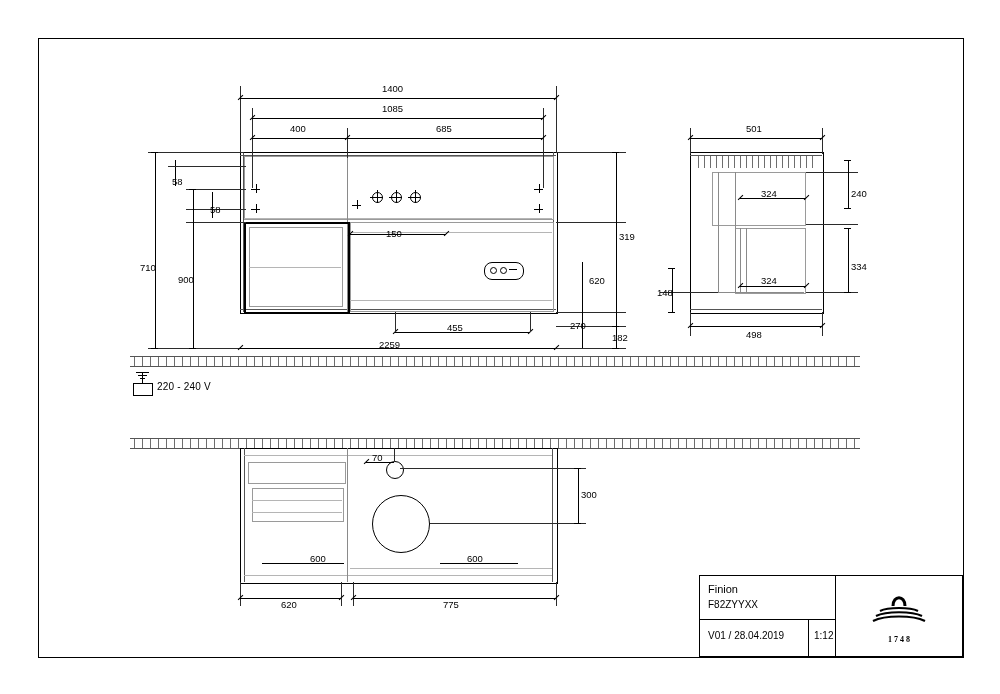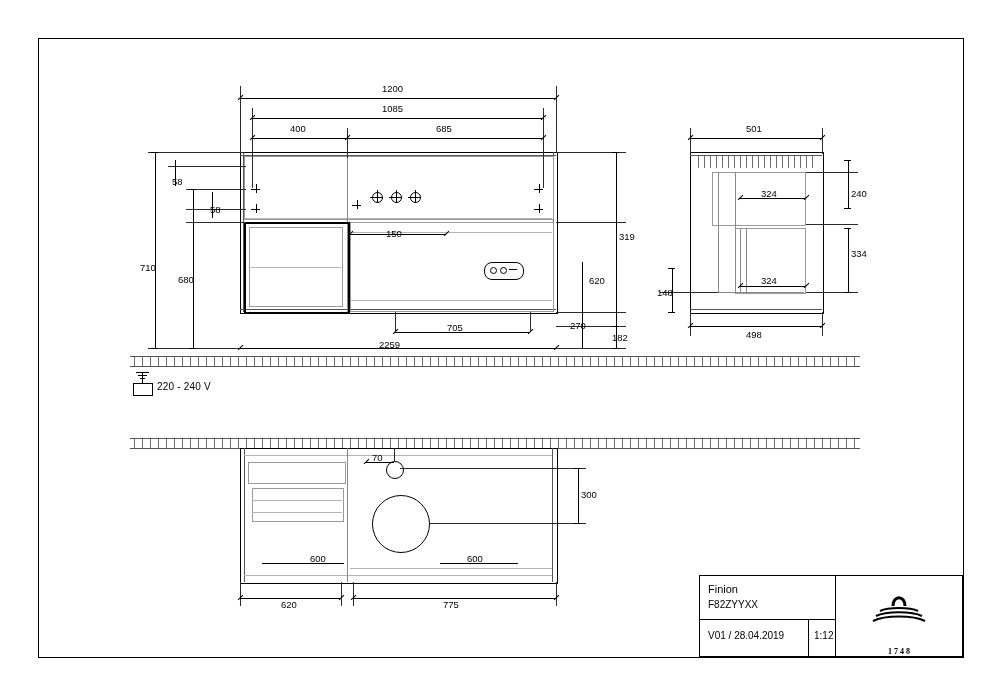--- a/index.html
+++ b/index.html
@@ -81,21 +81,21 @@
 
     <div class="ln v thin" style="left:240px;top:86px;height:66px;"></div>
     <div class="ln v thin" style="left:556px;top:86px;height:66px;"></div>
     <div class="ln v thin" style="left:252px;top:108px;height:80px;"></div>
     <div class="ln v thin" style="left:543px;top:108px;height:80px;"></div>
     <div class="ln v thin" style="left:347px;top:128px;height:30px;"></div>
 
     <div class="ln h" style="left:240px;top:98px;width:316px;"></div>
     <div class="tick" style="left:240px;top:94px;transform:rotate(45deg);"></div>
     <div class="tick" style="left:556px;top:94px;transform:rotate(45deg);"></div>
-    <div class="dim" style="left:382px;top:83px;">1200</div>
+    <div class="dim" style="left:382px;top:83px;">1400</div>
 
     <div class="ln h" style="left:252px;top:118px;width:291px;"></div>
     <div class="tick" style="left:252px;top:114px;transform:rotate(45deg);"></div>
     <div class="tick" style="left:543px;top:114px;transform:rotate(45deg);"></div>
     <div class="dim" style="left:382px;top:103px;">1085</div>
 
     <div class="ln h" style="left:252px;top:138px;width:95px;"></div>
     <div class="tick" style="left:252px;top:134px;transform:rotate(45deg);"></div>
     <div class="tick" style="left:347px;top:134px;transform:rotate(45deg);"></div>
     <div class="dim" style="left:290px;top:123px;">400</div>
@@ -111,21 +111,21 @@
     <div class="ln h thin" style="left:186px;top:222px;width:60px;"></div>
 
     <div class="ln v" style="left:155px;top:152px;height:196px;"></div>
     <div class="tick" style="left:151px;top:152px;width:7px;height:1px;"></div>
     <div class="tick" style="left:151px;top:348px;width:7px;height:1px;"></div>
     <div class="dim" style="left:140px;top:262px;">710</div>
 
     <div class="ln v" style="left:193px;top:189px;height:159px;"></div>
     <div class="tick" style="left:189px;top:189px;width:7px;height:1px;"></div>
     <div class="tick" style="left:189px;top:348px;width:7px;height:1px;"></div>
-    <div class="dim" style="left:178px;top:274px;">680</div>
+    <div class="dim" style="left:178px;top:274px;">900</div>
 
     <div class="ln v" style="left:175px;top:160px;height:26px;"></div>
     <div class="dim" style="left:172px;top:176px;">58</div>
     <div class="ln h thin" style="left:168px;top:166px;width:78px;"></div>
     <div class="ln v" style="left:212px;top:192px;height:26px;"></div>
     <div class="dim" style="left:210px;top:204px;">58</div>
 
     <div class="ln h thin" style="left:556px;top:152px;width:70px;"></div>
     <div class="ln h thin" style="left:556px;top:222px;width:70px;"></div>
     <div class="ln h thin" style="left:556px;top:312px;width:70px;"></div>
@@ -148,21 +148,21 @@
     <div class="dim" style="left:612px;top:332px;">182</div>
 
     <div class="ln h" style="left:350px;top:234px;width:96px;"></div>
     <div class="tick" style="left:350px;top:230px;transform:rotate(45deg);"></div>
     <div class="tick" style="left:446px;top:230px;transform:rotate(45deg);"></div>
     <div class="dim" style="left:386px;top:228px;">150</div>
 
     <div class="ln h" style="left:395px;top:332px;width:135px;"></div>
     <div class="tick" style="left:395px;top:328px;transform:rotate(45deg);"></div>
     <div class="tick" style="left:530px;top:328px;transform:rotate(45deg);"></div>
-    <div class="dim" style="left:447px;top:322px;">705</div>
+    <div class="dim" style="left:447px;top:322px;">455</div>
     <div class="ln v thin" style="left:395px;top:312px;height:20px;"></div>
     <div class="ln v thin" style="left:530px;top:312px;height:20px;"></div>
 
     <div class="ln h" style="left:240px;top:348px;width:316px;"></div>
     <div class="tick" style="left:240px;top:344px;transform:rotate(45deg);"></div>
     <div class="tick" style="left:556px;top:344px;transform:rotate(45deg);"></div>
     <div class="dim" style="left:379px;top:339px;">2259</div>
   </div>
 
   <div class="wall" style="left:130px;top:356px;width:730px;">
@@ -326,21 +326,21 @@
     <div class="ln h thin" style="left:806px;top:292px;width:52px;"></div>
 
     <div class="ln v" style="left:848px;top:160px;height:48px;"></div>
     <div class="tick" style="left:844px;top:160px;width:7px;height:1px;"></div>
     <div class="tick" style="left:844px;top:208px;width:7px;height:1px;"></div>
     <div class="dim" style="left:851px;top:188px;">240</div>
 
     <div class="ln v" style="left:848px;top:228px;height:64px;"></div>
     <div class="tick" style="left:844px;top:228px;width:7px;height:1px;"></div>
     <div class="tick" style="left:844px;top:292px;width:7px;height:1px;"></div>
-    <div class="dim" style="left:851px;top:248px;">334</div>
+    <div class="dim" style="left:851px;top:261px;">334</div>
 
     <div class="ln h thin" style="left:660px;top:292px;width:58px;"></div>
     <div class="ln v" style="left:672px;top:268px;height:44px;"></div>
     <div class="tick" style="left:668px;top:268px;width:7px;height:1px;"></div>
     <div class="tick" style="left:668px;top:312px;width:7px;height:1px;"></div>
     <div class="dim" style="left:657px;top:287px;">148</div>
 
     <div class="ln v thin" style="left:690px;top:312px;height:24px;"></div>
     <div class="ln v thin" style="left:822px;top:312px;height:24px;"></div>
     <div class="ln h" style="left:690px;top:326px;width:132px;"></div>
@@ -504,17 +504,17 @@
     <div class="tb-txt" style="left:8px;top:54px;font-size:10px;">V01 / 28.04.2019</div>
     <div class="tb-txt" style="left:114px;top:54px;font-size:10px;">1:12</div>
 
     <div style="position:absolute;left:136px;top:0;width:126px;height:80px;">
       <svg width="126" height="44" viewBox="0 0 126 44" style="position:absolute;left:0;top:4px;">
         <path d="M57 26 C57 15, 69 15, 69 26" fill="none" stroke="#000" stroke-width="3"></path>
         <path d="M44 31 C52 27, 74 27, 82 31" fill="none" stroke="#000" stroke-width="2.2"></path>
         <path d="M40 36 C50 31, 76 31, 86 36" fill="none" stroke="#000" stroke-width="2.2"></path>
         <path d="M37 41 C49 35, 77 35, 89 41" fill="none" stroke="#000" stroke-width="2.2"></path>
       </svg>
-      <div class="vb-year" style="position:absolute;left:52px;top:71px;">1748</div>
+      <div class="vb-year" style="position:absolute;left:52px;top:59px;">1748</div>
     </div>
   </div>
 
 </div>
 
 </body></html>

